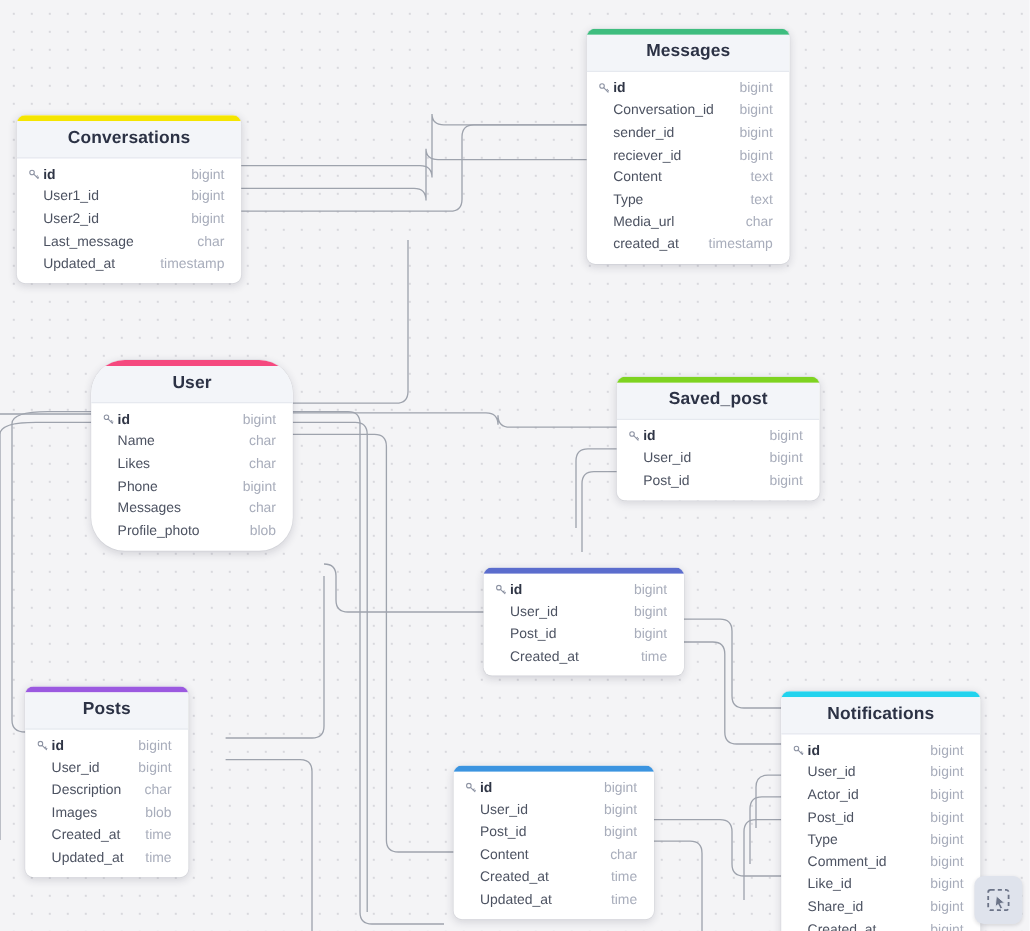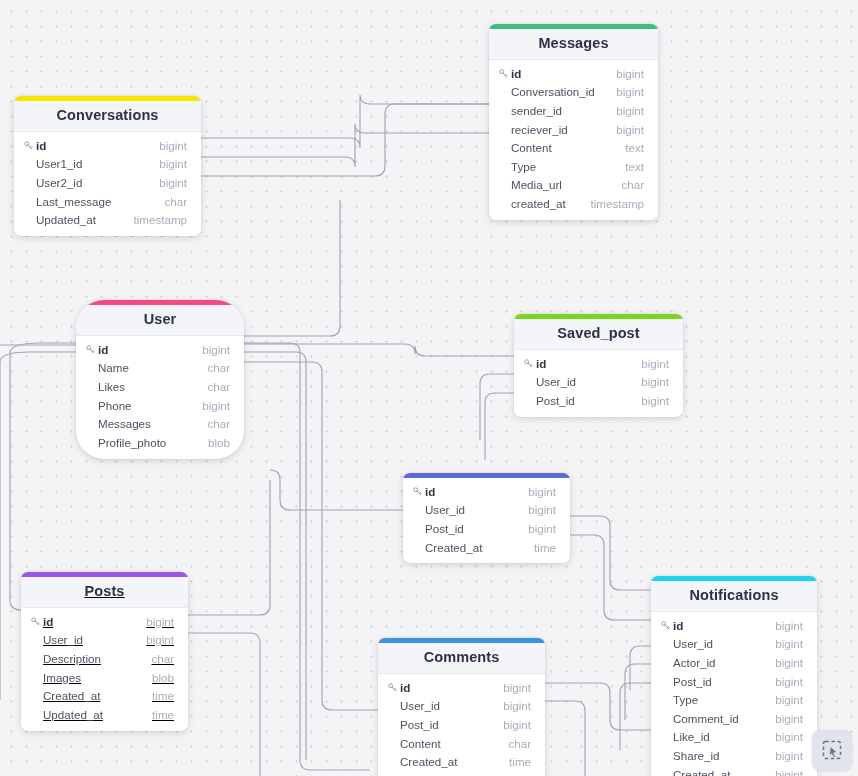--- a/index.html
+++ b/index.html
@@ -75,21 +75,21 @@
     padding-left: 10px;
   }
   .key-icon { display: block; }
 
   
   #node-conversations { left: 14px;  top: 96px;  width: 187px; }
   #node-messages      { left: 489px; top: 24px;  width: 169px; }
   #node-user          { left: 76px;  top: 300px; width: 168px; border-radius: 28px; }
   #node-savedpost     { left: 514px; top: 314px; width: 169px; }
   #node-likes         { left: 403px; top: 473px; width: 167px; }
-  #node-posts         { left: 21px;  top: 572px; width: 167px; text-decoration: underline; }
+  #node-posts         { left: 21px;  top: 572px; width: 136px; }
   #node-notifications { left: 651px; top: 576px; width: 166px; }
   #node-comments      { left: 378px; top: 638px; width: 167px; }
 
   #select-tool {
     position: absolute;
     right: 6px; bottom: 6px;
     width: 40px; height: 40px;
     background: #dfe3ec;
     border-radius: 8px;
     display: flex; align-items: center; justify-content: center;
@@ -424,21 +424,20 @@
         <div class="field-row">
           <span class="field-key-slot"></span>
           <span class="field-name">Created_at</span>
           <span class="field-type">bigint</span>
         </div>
       </div>
   </div>
 
   <div class="table-node" id="node-comments">
     <div class="accent-bar" style="background: rgb(59, 148, 224);"></div>
-    <div class="node-title">Comments</div>
     <div class="fields">
         <div class="field-row pk">
           <span class="field-key-slot">
             <svg class="key-icon" width="9" height="9" viewBox="0 0 10 10">
               <circle cx="3" cy="3" r="2.1" fill="none" stroke="#8d93a3" stroke-width="1"></circle>
               <path d="M4.5 4.5 L8.6 8.6 M7 7.1 L8 6.1 M8.1 8.2 L9 7.3" stroke="#8d93a3" stroke-width="1" fill="none" stroke-linecap="round"></path>
             </svg>
           </span>
           <span class="field-name">id</span>
           <span class="field-type">bigint</span>

